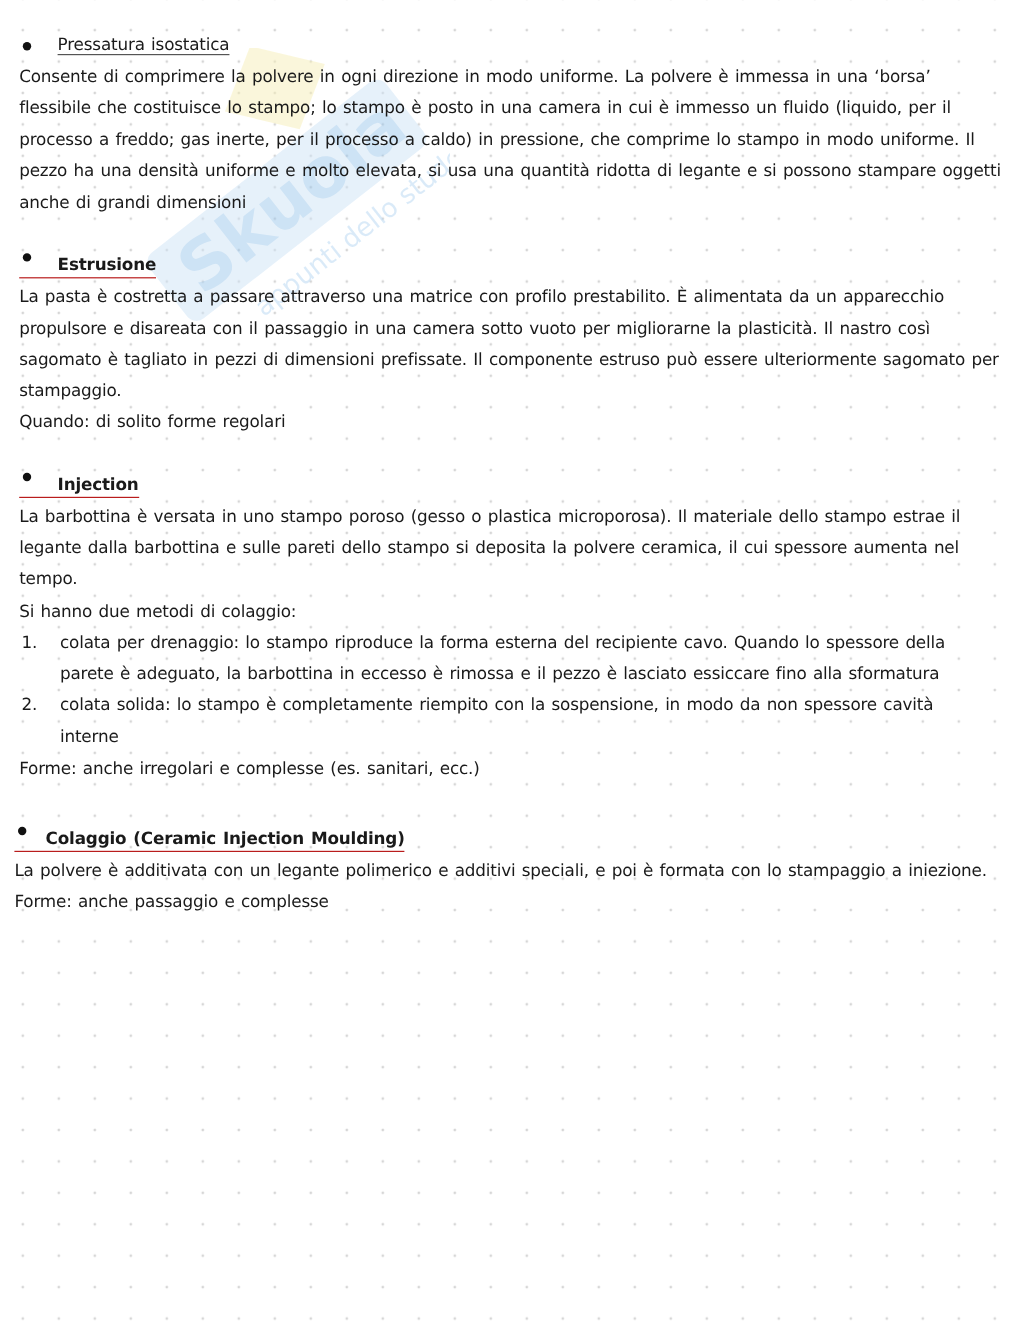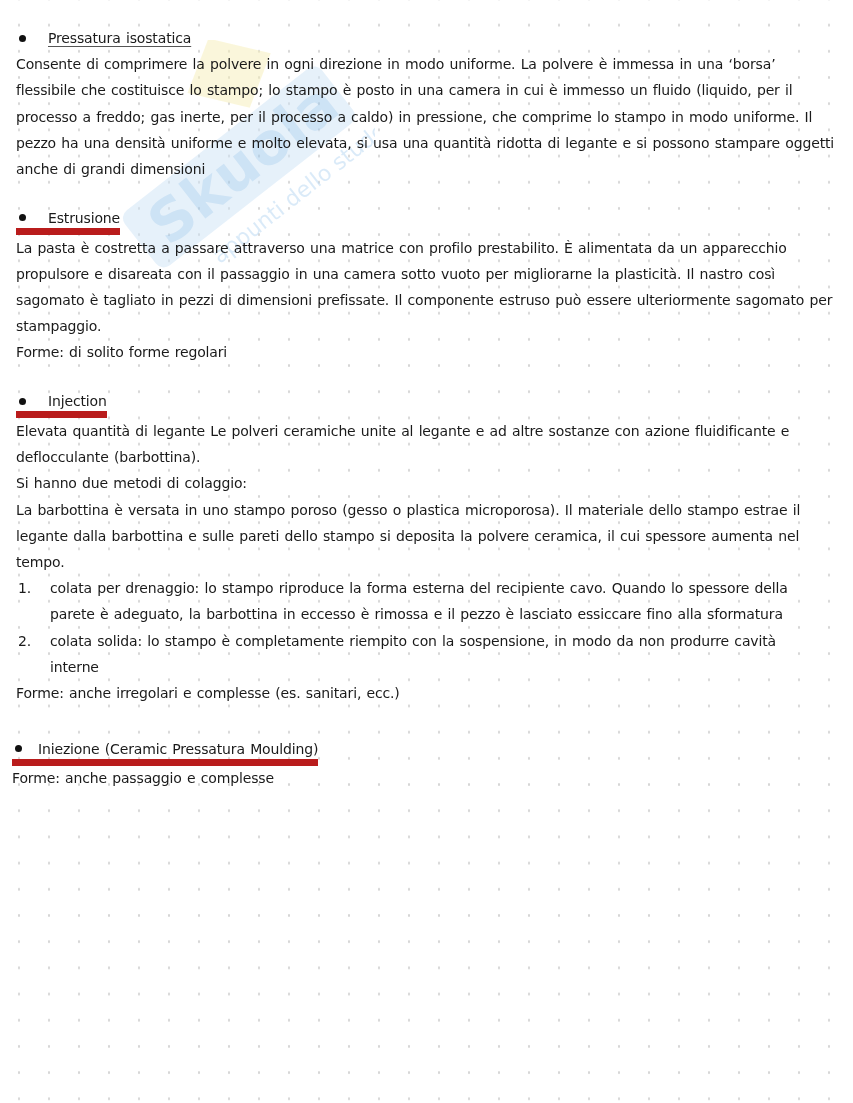--- a/index.html
+++ b/index.html
@@ -61,24 +61,24 @@
     }
     .heading-text {
       text-decoration: underline;
       text-decoration-color: #555;
       text-underline-offset: 3px;
     }
     .heading.underlined-bullet {
       text-decoration: none;
     }
     .heading.underlined-bullet .heading-inner {
-      border-bottom: 7px solid #b91c1c;
+      border-bottom: 1px solid #b91c1c;
       display: inline-flex;
-      align-items: center;
       line-height: 20px;
+      font-weight: bold;
     }
     .para { margin: 0; }
     .gap { height: 26.2px; }
     .gap-lg { height: 33px; }
     ol.methods {
       list-style: none;
       margin: 0;
       padding: 0;
     }
     ol.methods li {
@@ -118,53 +118,53 @@
   <div class="gap"></div>
 
   <div class="section">
     <div class="heading underlined-bullet">
       <span class="heading-inner">
         <span class="bullet"></span>
         <span>Estrusione</span>
       </span>
     </div>
     <p class="para">La pasta è costretta a passare attraverso una matrice con profilo prestabilito. È alimentata da un apparecchio propulsore e disareata con il passaggio in una camera sotto vuoto per migliorarne la plasticità. Il nastro così sagomato è tagliato in pezzi di dimensioni prefissate. Il componente estruso può essere ulteriormente sagomato per stampaggio.</p>
-    <p class="para">Forme: di solito forme regolari</p>
+    <p class="para">Quando: di solito forme regolari</p>
   </div>
 
   <div class="gap"></div>
 
   <div class="section">
     <div class="heading underlined-bullet">
       <span class="heading-inner">
         <span class="bullet"></span>
         <span>Injection</span>
       </span>
     </div>
-    <p class="para">Elevata quantità di legante Le polveri ceramiche unite al legante e ad altre sostanze con azione fluidificante e deflocculante (barbottina).</p>
+    <p class="para">La barbottina è versata in uno stampo poroso (gesso o plastica microporosa). Il materiale dello stampo estrae il legante dalla barbottina e sulle pareti dello stampo si deposita la polvere ceramica, il cui spessore aumenta nel tempo.</p>
     <p class="para">Si hanno due metodi di colaggio:</p>
-    <p class="para">La barbottina è versata in uno stampo poroso (gesso o plastica microporosa). Il materiale dello stampo estrae il legante dalla barbottina e sulle pareti dello stampo si deposita la polvere ceramica, il cui spessore aumenta nel tempo.</p>
     <ol class="methods">
       <li>
         <span class="num">1.</span>
         <span class="item-text">colata per drenaggio: lo stampo riproduce la forma esterna del recipiente cavo. Quando lo spessore della parete è adeguato, la barbottina in eccesso è rimossa e il pezzo è lasciato essiccare fino alla sformatura</span>
       </li>
       <li>
         <span class="num">2.</span>
-        <span class="item-text">colata solida: lo stampo è completamente riempito con la sospensione, in modo da non produrre cavità interne</span>
+        <span class="item-text">colata solida: lo stampo è completamente riempito con la sospensione, in modo da non spessore cavità interne</span>
       </li>
     </ol>
     <p class="para">Forme: anche irregolari e complesse (es. sanitari, ecc.)</p>
   </div>
 
   <div class="gap-lg"></div>
 
   <div class="section" style="margin-left:-4px;">
     <div class="heading underlined-bullet">
       <span class="heading-inner">
         <span class="bullet" style="margin-right:16px;"></span>
-        <span>Iniezione (Ceramic Pressatura Moulding)</span>
+        <span>Colaggio (Ceramic Injection Moulding)</span>
       </span>
     </div>
+    <p class="para">La polvere è additivata con un legante polimerico e additivi speciali, e poi è formata con lo stampaggio a iniezione.</p>
     <p class="para">Forme: anche passaggio e complesse</p>
   </div>
 
 </div>
 
 </body></html>

